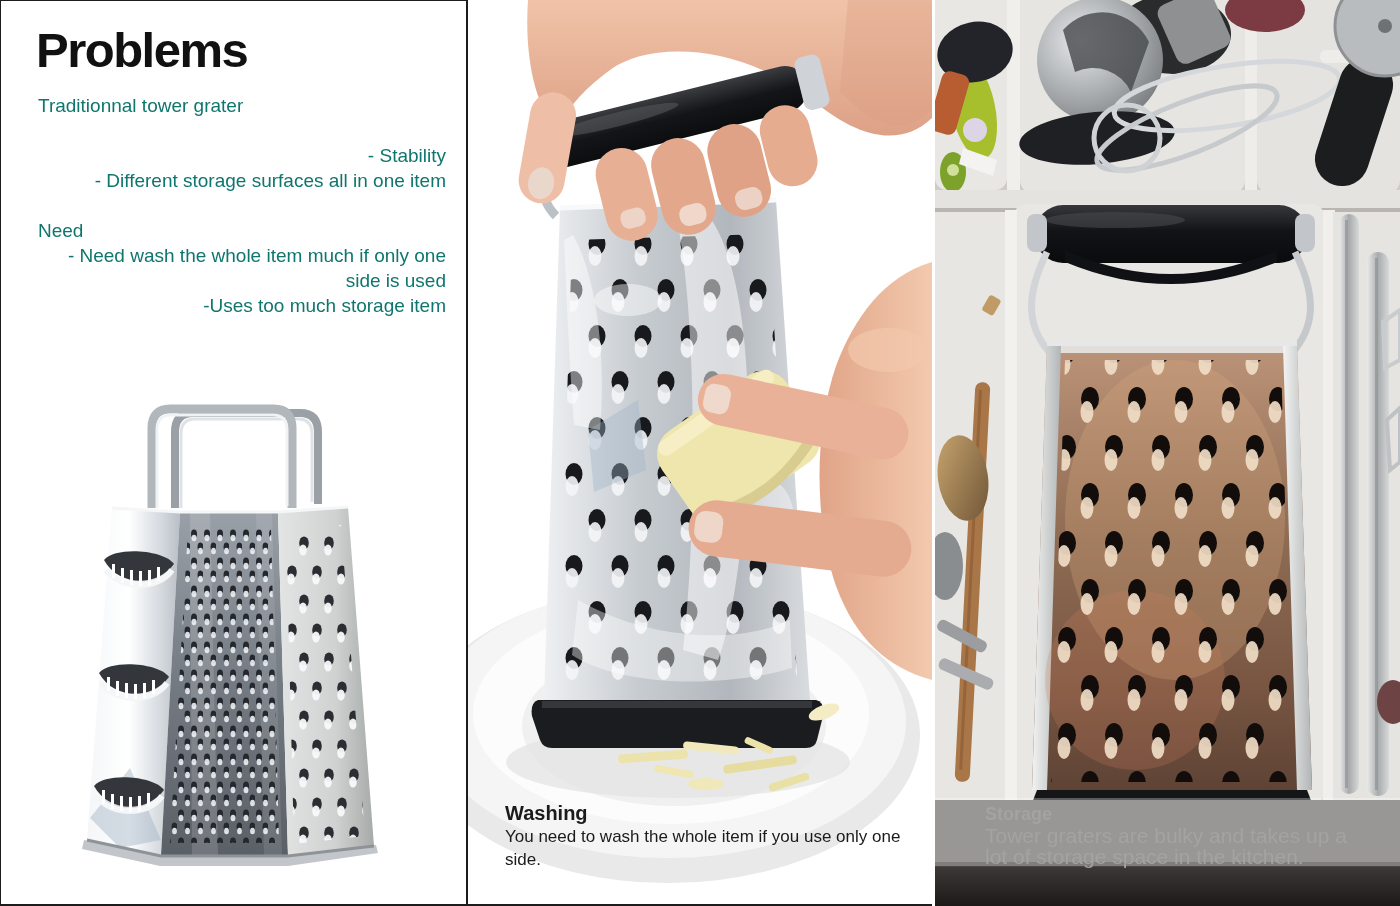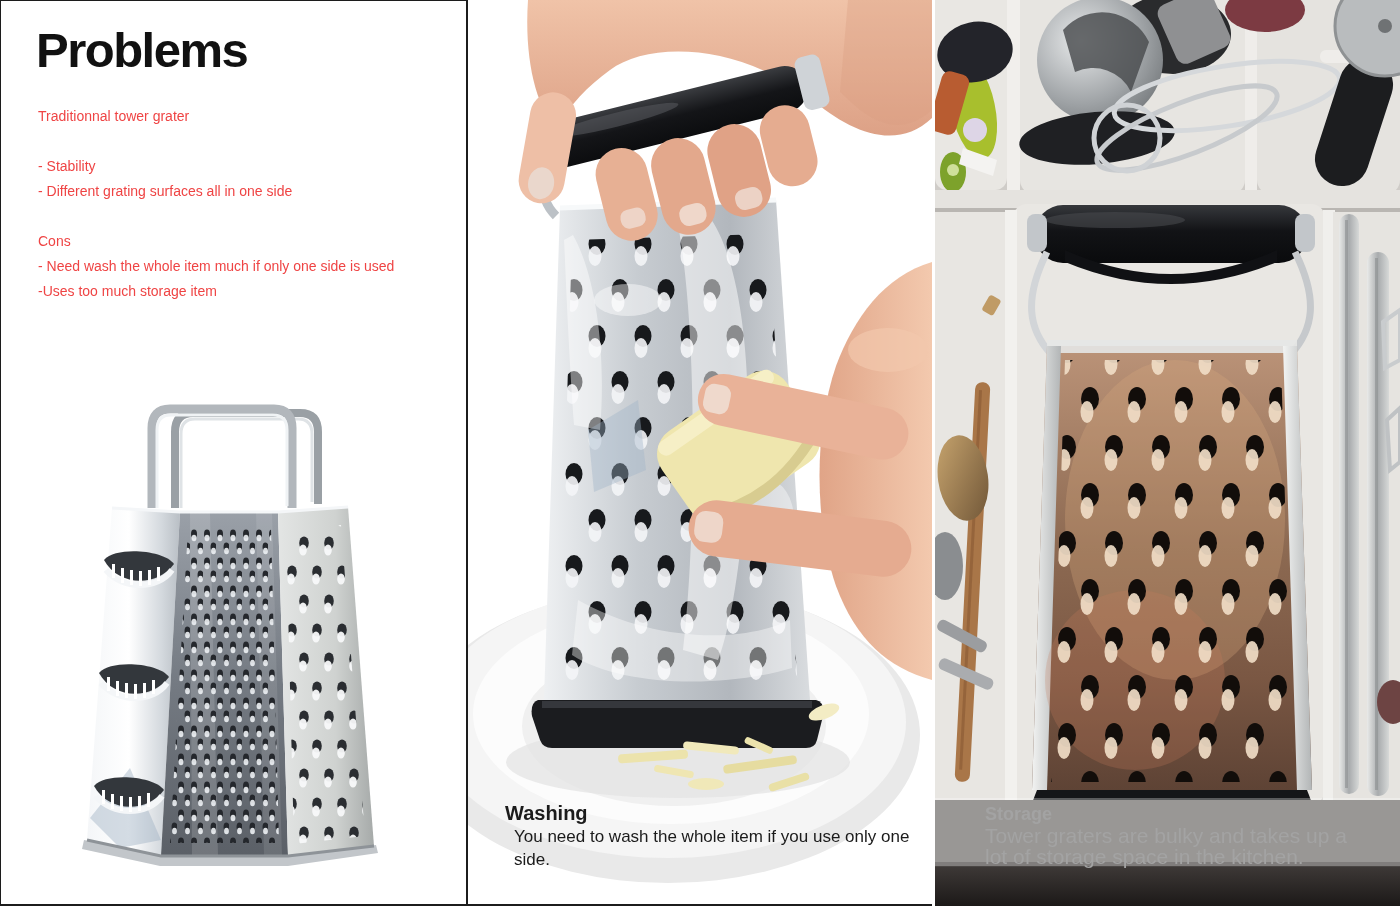--- a/index.html
+++ b/index.html
@@ -14,52 +14,52 @@
   .v-divider{position:absolute;left:466px;top:0;width:2px;height:906px;background:#1c1c1c;}
   .v-gap{position:absolute;left:932px;top:0;width:3px;height:906px;background:#ffffff;z-index:5;}
 
   .panel{position:absolute;top:0;height:906px;overflow:hidden;}
   .panel-left{left:0;width:466px;background:#ffffff;}
   .panel-mid{left:468px;width:464px;background:#15803d;}
   .panel-right{left:935px;width:465px;background:#232122;}
 
   .title{position:absolute;left:36px;top:22px;margin:0;font-size:49px;font-weight:700;
     letter-spacing:-1.5px;color:#111;}
-  .textblock{position:absolute;left:38px;top:104px;width:408px;font-size:14px;line-height:25px;color:#ef4444;}
+  .textblock{position:absolute;left:38px;top:93px;width:408px;font-size:19px;line-height:25px;color:#0f766e;}
   .textblock p{margin:0;}
   .sp-after{margin-bottom:25px !important;}
-  .li{padding-left:11px;text-indent:-11px;}
+  .li{padding-left:11px;text-indent:-11px;text-align:right;}
 
   figure{margin:0;}
   .grater-fig{position:absolute;left:60px;top:388px;width:340px;height:500px;}
   .photo-svg{position:absolute;left:0;top:0;}
 
   .caption{position:absolute;z-index:10;}
   .cap-mid{left:37px;top:801px;color:#1b1b1b;width:452px;}
   .cap-mid .cap-h{font-size:20px;font-weight:700;line-height:24px;}
-  .cap-mid .cap-b{font-size:17px;line-height:23px;width:430px;margin-left:9px;}
+  .cap-mid .cap-b{font-size:17px;line-height:23px;width:430px;}
   .cap-right{left:50px;top:803px;color:#a3a3a3;width:392px;}
   .cap-right .cap-h{font-size:18px;font-weight:700;line-height:22px;}
   .cap-right .cap-b{font-size:21px;line-height:21px;width:372px;}
   .storage-band{position:absolute;left:0;top:798px;width:465px;height:68px;
     background:rgba(255,255,255,0.30);z-index:8;}
 </style>
 </head>
 <body>
 
 <div class="page">
 
   <section class="panel panel-left">
     <h1 class="title">Problems</h1>
 
     <div class="textblock">
       <p class="sp-after">Traditionnal tower grater</p>
       <p class="li">- Stability</p>
-      <p class="li sp-after">- Different grating surfaces all in one side</p>
-      <p>Cons</p>
+      <p class="li sp-after">- Different storage surfaces all in one item</p>
+      <p>Need</p>
       <p class="li">- Need wash the whole item much if only one side is used</p>
       <p class="li">-Uses too much storage item</p>
     </div>
 
     <figure class="grater-fig">
       <svg width="340" height="500" viewBox="0 0 340 500">
         <defs>
           <linearGradient id="lfFace" x1="0" y1="0" x2="1" y2="0">
             <stop offset="0" stop-color="#f4f6f8"></stop>
               <stop offset="0.45" stop-color="#ffffff"></stop>

